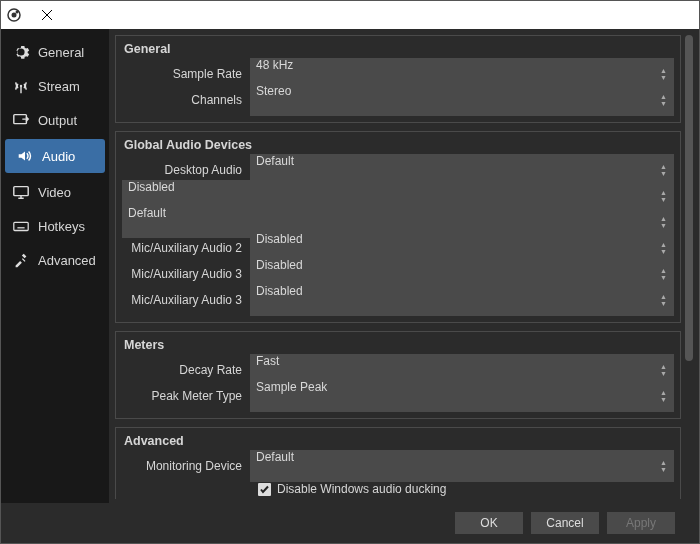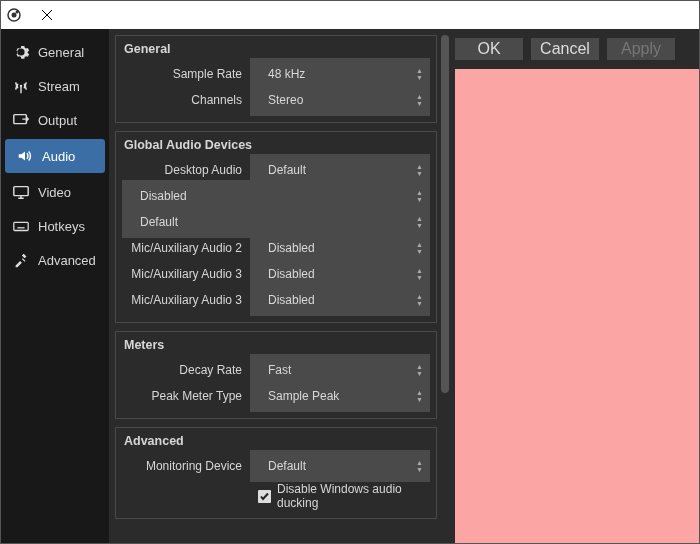--- a/index.html
+++ b/index.html
@@ -19,21 +19,21 @@
     display:inline-flex;align-items:center;justify-content:center;
   }
   .titlebar .title{flex:1;}
   .titlebar .close{
     width:40px;height:28px;display:flex;align-items:center;
     justify-content:center;font-size:14px;color:#000;
   }
   
   .body{
     position:absolute;top:28px;left:0;right:0;bottom:0;
-    background:#fca5a5;display:flex;flex-direction:row;
+    background:#8b5cf6;display:flex;flex-direction:column;
   }
   .body-main{flex:1;display:flex;overflow:hidden;}
   
   .sidebar{
     width:108px;background:#181818;padding-top:6px;
   }
   .sb-item{
     display:flex;align-items:center;height:34px;
     padding-left:10px;color:#d6d6d6;font-size:13px;
     cursor:pointer;white-space:nowrap;
@@ -63,21 +63,21 @@
   }
   .row{
     display:flex;align-items:center;height:24px;margin:2px 0;
   }
   .row .lbl{
     width:128px;text-align:right;color:#d6d6d6;font-size:12px;
     padding-right:8px;flex:none;
   }
   .combo{
     flex:1;height:32px;background:#4a4a4a;color:#d8d8d8;
-    font-size:12px;display:flex;align-items:center;padding:0 18px;
+    font-size:12px;display:flex;align-items:flex-start;padding:0 6px;
     position:relative;
   }
   .combo .spin{
     position:absolute;right:4px;top:0;bottom:0;width:10px;
     display:flex;flex-direction:column;justify-content:center;
     font-size:7px;line-height:7px;color:#aaa;
   }
   .chk-row{
     display:flex;align-items:center;margin-top:4px;padding-left:136px;
   }
@@ -98,21 +98,21 @@
     background:#555;border-radius:4px;
   }
   
   .buttonbar{
     height:40px;background:#2b2b2b;
     display:flex;align-items:center;justify-content:flex-end;
     padding-right:24px;gap:8px;
   }
   .btn{
     min-width:68px;height:22px;background:#4a4a4a;color:#ddd;
-    font-size:16px;display:flex;align-items:center;justify-content:center;
+    font-size:12px;display:flex;align-items:center;justify-content:center;
     cursor:pointer;
   }
   .btn.disabled{color:#777;}
 </style>
 </head>
 <body>
 
 <div class="frame">
 
   <div class="titlebar">

